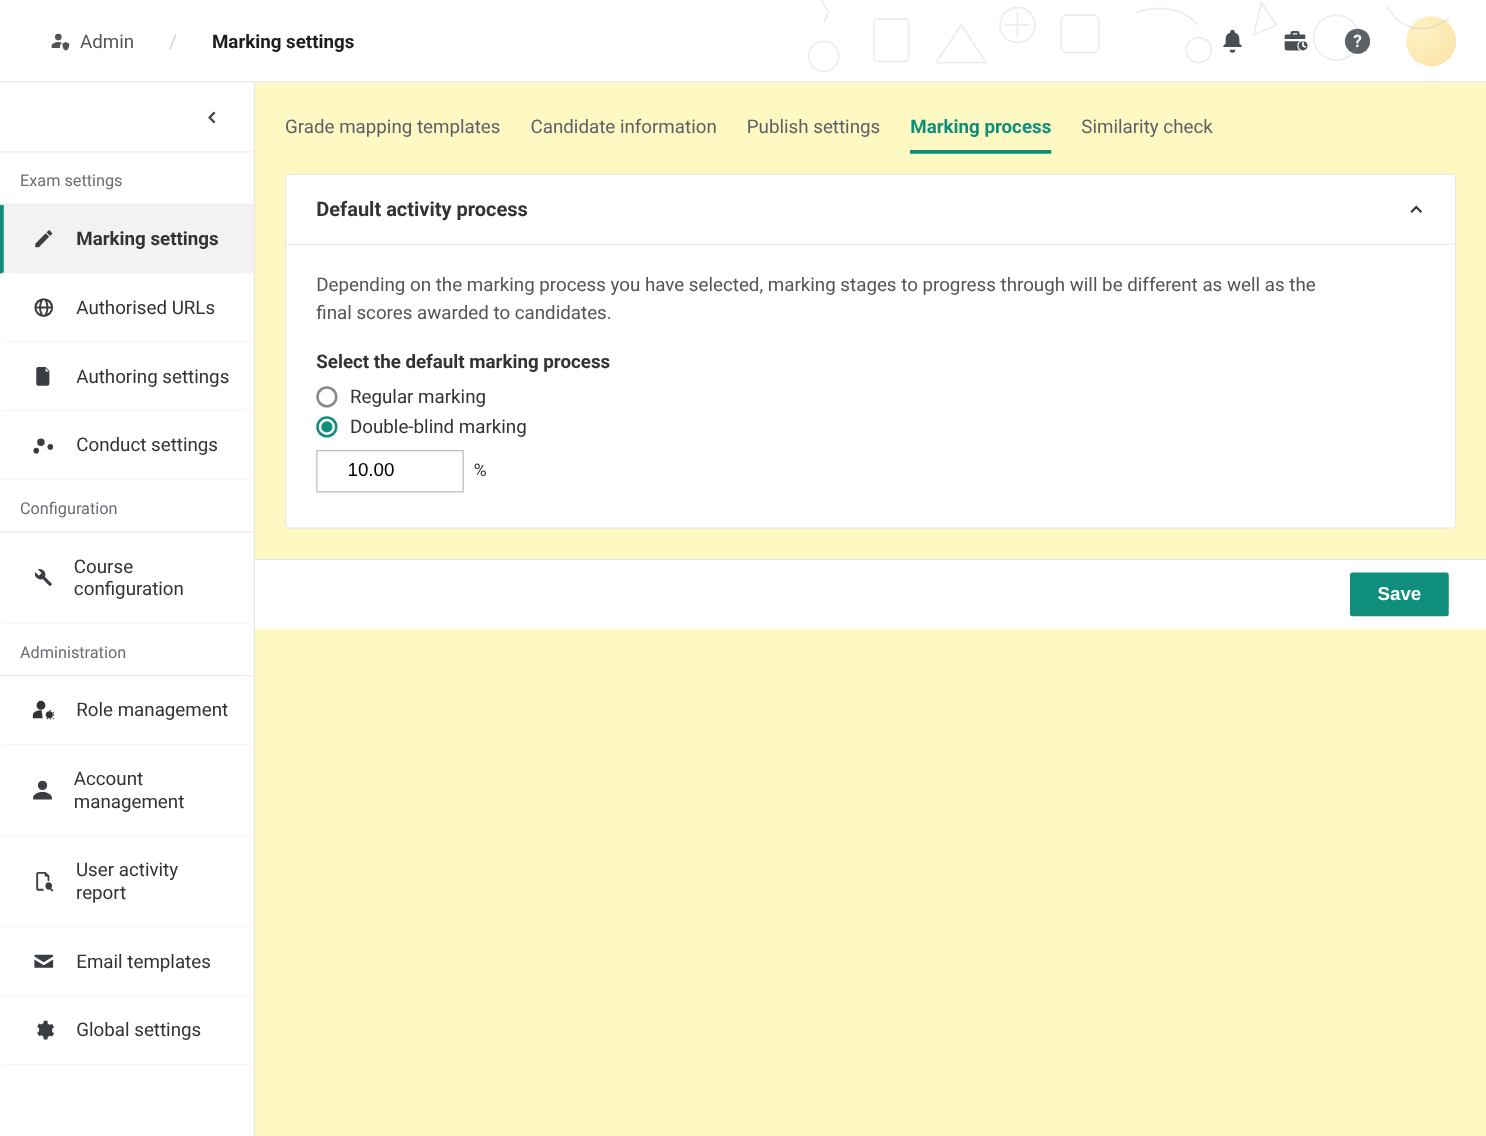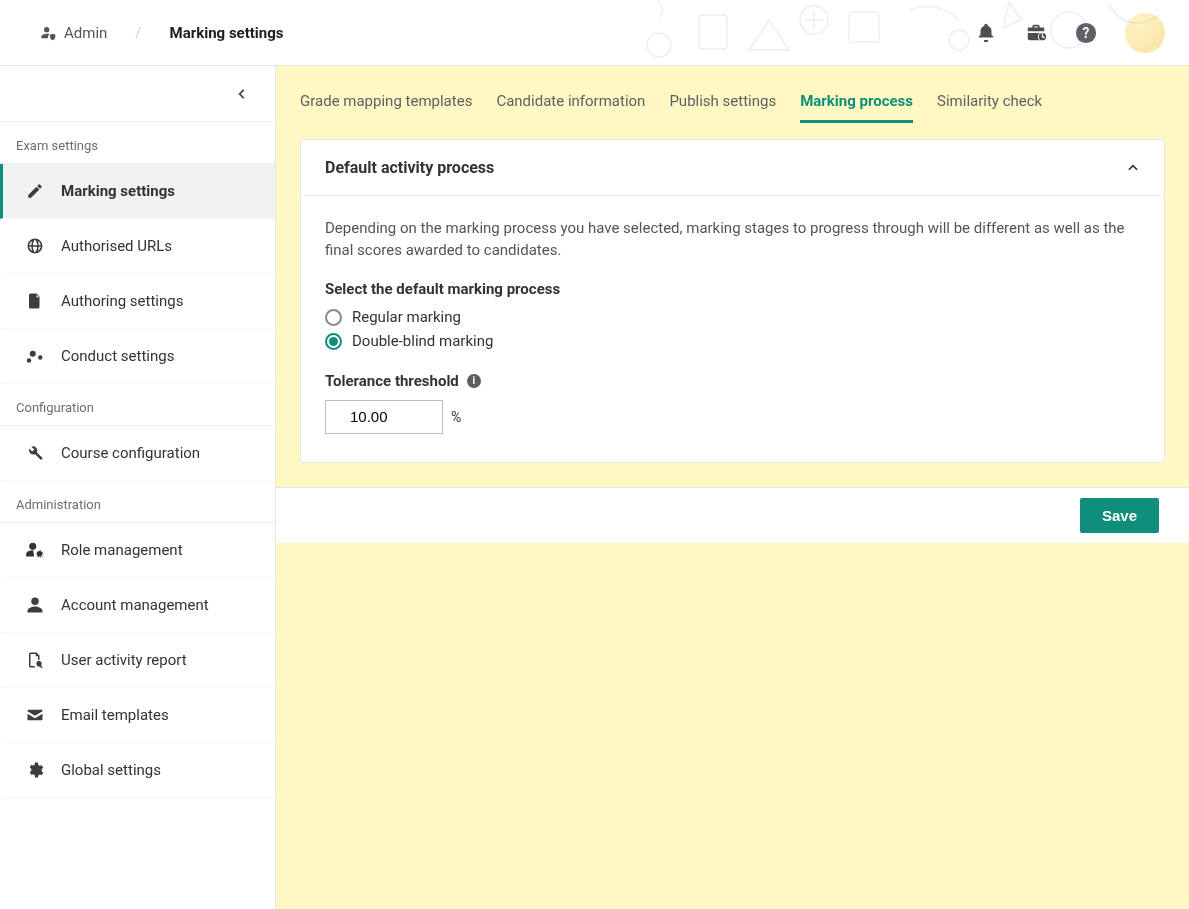--- a/index.html
+++ b/index.html
@@ -10,21 +10,21 @@
   .breadcrumb { display: flex; align-items: center; gap: 28px; font-size: 15px; }
   .breadcrumb .root { color: #555; display: flex; align-items: center; gap: 8px; }
   .breadcrumb .sep { color: #cfcfcf; }
   .breadcrumb .current { font-weight: 700; color: #1e1e1e; }
   .topbar-right { margin-left: auto; display: flex; align-items: center; gap: 28px; }
   .topbar-right .icon-btn { color: #55585c; cursor: pointer; display: inline-flex; }
   .avatar-btn { width: 40px; height: 40px; border-radius: 50%; background: radial-gradient(circle at 30% 30%, #fff3c4, #f9e1a3); cursor: pointer; }
   .decor { position: absolute; top: -10px; right: 0; width: 560px; height: 90px; opacity: .18; }
   
   .body { flex: 1; display: flex; min-height: 0; }
-  .sidebar { width: 276px; border-right: 1px solid #e6e6e6; display: flex; flex-direction: column; background: #fff; position: relative; }
+  .sidebar { width: 204px; border-right: 1px solid #e6e6e6; display: flex; flex-direction: column; background: #fff; position: relative; }
   .sidebar-collapse { height: 56px; display: flex; align-items: center; justify-content: flex-end; padding: 0 26px; border-bottom: 1px solid #eee;}
   .sidebar-scroll { overflow-y: auto; flex: 1; }
   .sidebar-scroll::-webkit-scrollbar { width: 8px; }
   .sidebar-scroll::-webkit-scrollbar-thumb { background: #d0d0d0; border-radius: 4px; }
   .section-header { font-size: 13px; color: #6a6e73; padding: 16px 16px 10px 16px; border-bottom: 1px solid #eee;}
   .nav-item { display: flex; align-items: center; gap: 16px; padding: 18px 18px 18px 22px; cursor: pointer; color: #333; font-size: 15px; border-bottom: 1px solid #f7f7f7; border-left: 3px solid transparent;}
   .nav-item .nav-icon { width: 20px; color: #444; display:inline-flex; justify-content:center; }
   .nav-item.active { background: #f2f2f2; font-weight: 700; border-left: 3px solid #0f8f7b; }
   
   .main { flex: 1; background: #fef9c3; display: flex; flex-direction: column; min-width: 0; }
@@ -223,24 +223,20 @@
                   <span class="radio-outer"></span>
                   <span>Regular marking</span>
                 </div>
                 <div class="radio-row selected">
                   <span class="radio-outer">
                     <span class="radio-inner"></span>
                   </span>
                   <span>Double-blind marking</span>
                 </div>
               </div>
-            <div class="tolerance-label">
-              <span>Tolerance threshold</span>
-              <span class="info-dot">i</span>
-            </div>
             <div class="tol-row">
               <input class="tol-input" value="10.00" style="">
               <span>%</span>
             </div>
           </div>
         </div>
       </div>
       <div class="footer">
         <button class="save-btn">Save</button>
       </div>

